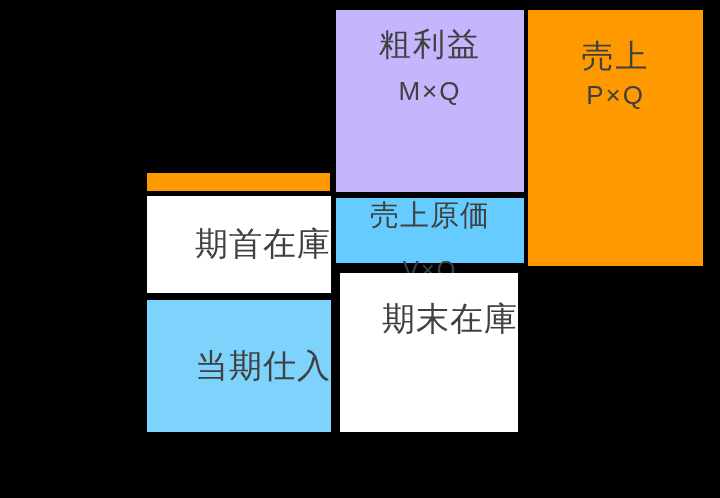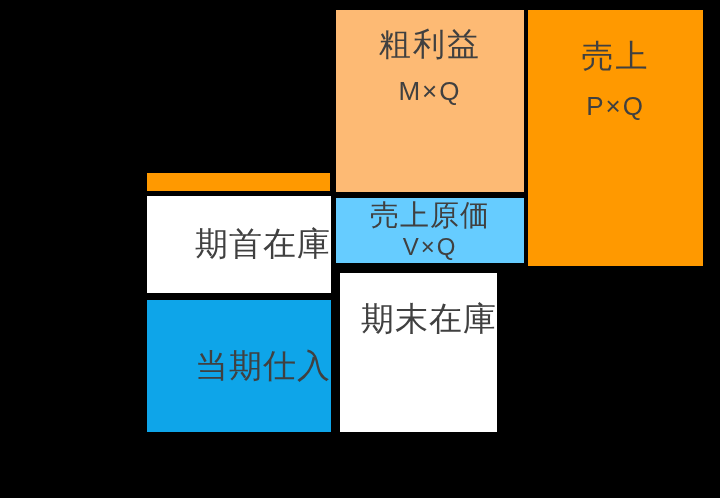--- a/index.html
+++ b/index.html
@@ -41,21 +41,21 @@
     left: 336px; top: 10px;
     width: 188px; height: 182px;
     padding-top: 12px;
   }
   .gross-profit .formula { margin-top: 8px; }
   .sales {
     left: 528px; top: 10px;
     width: 175px; height: 256px;
     padding-top: 24px;
   }
-  .sales .formula { margin-top: 11px; }
+  .sales .formula { margin-top: 0; }
   
   .products-bar {
     position: absolute;
     left: 147px; top: 173px;
     width: 183px; height: 18px;
   }
   .products-label {
     position: absolute;
     left: 147px; top: 146px;
     width: 183px;
@@ -81,21 +81,21 @@
   .beginning-inventory {
     left: 147px; top: 196px;
     width: 184px; height: 97px;
   }
   .purchases {
     left: 147px; top: 300px;
     width: 184px; height: 132px;
   }
   .ending-inventory {
     left: 340px; top: 273px;
-    width: 157px; height: 159px;
+    width: 178px; height: 159px;
     align-items: flex-start;
   }
   .ending-inventory .inner {
     margin-top: 26px;
     line-height: 40px;
   }
   
   .cogs {
     left: 336px; top: 198px;
     width: 188px; height: 65px;
@@ -110,41 +110,41 @@
     font-size: 24px;
     line-height: 24px;
     margin-top: 5px;
   }
 </style>
 </head>
 <body>
 
 <div class="canvas">
 
-  <div class="box gross-profit" style="background-color: #fdba74;">
+  <div class="box gross-profit" style="background-color: #c4b5fd;">
     <div class="title">粗利益</div>
     <div class="formula">M×Q</div>
   </div>
 
   <div class="box sales" style="background-color: rgb(255, 153, 0);">
     <div class="title">売上</div>
     <div class="formula">P×Q</div>
   </div>
 
   <div class="products-bar" style="background-color: rgb(255, 153, 0);"></div>
 
   <div class="white-box beginning-inventory" style="background-color: rgb(255, 255, 255);">
     <span>期首在庫</span>
   </div>
 
-  <div class="white-box purchases" style="background-color: #0ea5e9;">
+  <div class="white-box purchases" style="background-color: #7dd3fc;">
     <span>当期仕入</span>
   </div>
 
-  <div class="box cogs" style="background-color: rgb(102, 204, 255);">
+  <div class="box cogs" style="background-color: rgb(102, 204, 255); gap: 23px;">
     <div class="title">売上原価</div>
     <div class="formula">V×Q</div>
   </div>
 
   <div class="white-box ending-inventory" style="background-color: rgb(255, 255, 255);">
     <span class="inner">期末在庫</span>
   </div>
 
 </div>
 

